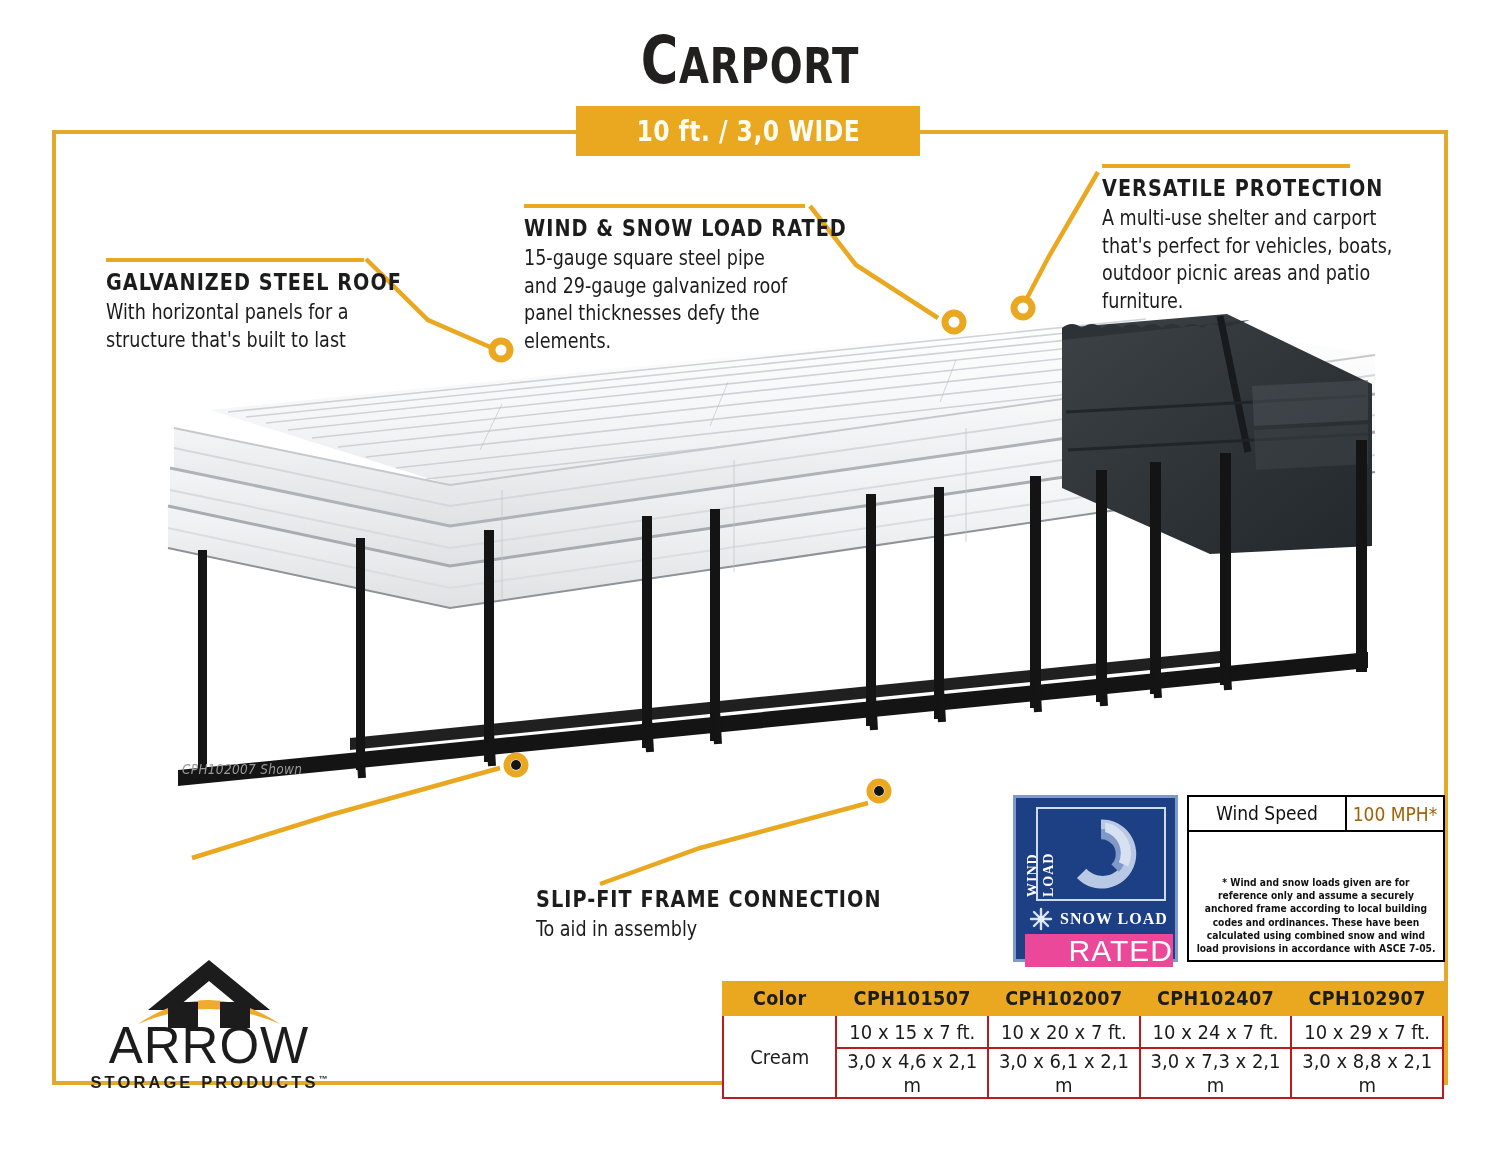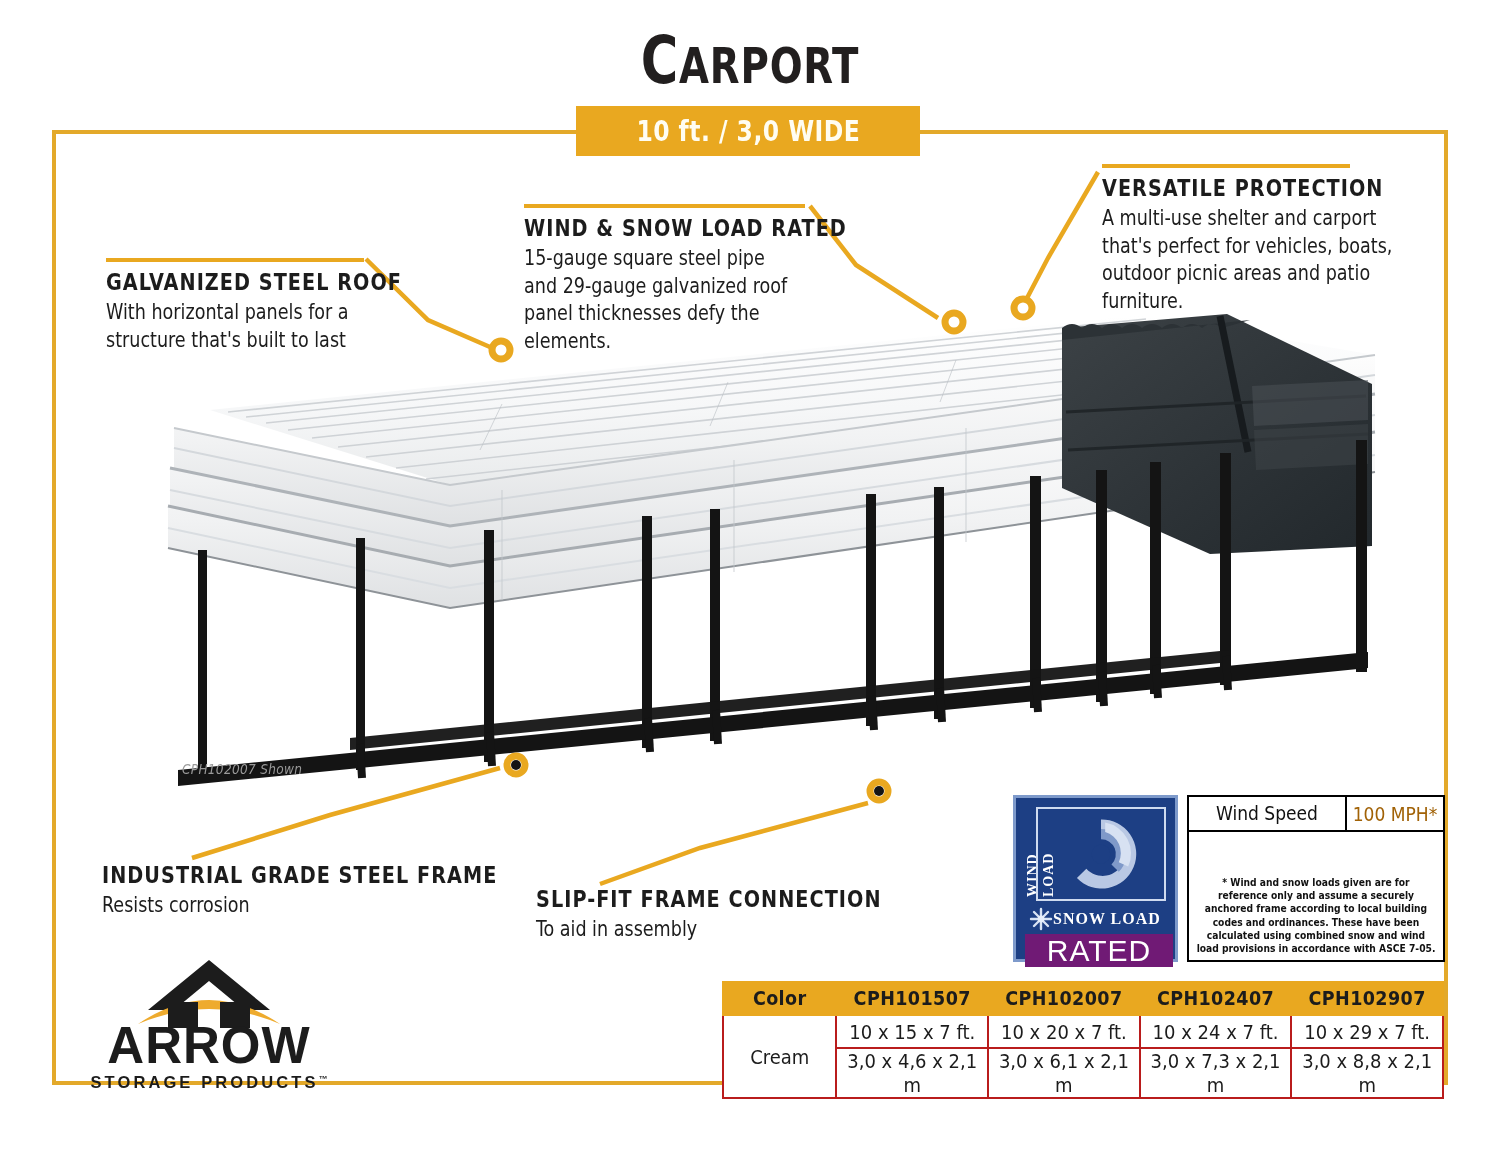--- a/index.html
+++ b/index.html
@@ -93,29 +93,29 @@
   }
   #badge .windload {
     position: absolute; left: 2px; top: 6px;
     writing-mode: vertical-rl; transform: rotate(180deg);
     font-family: "Liberation Serif", serif; font-weight: 700;
     font-size: 14px; color: #ffffff; letter-spacing: 1px;
     height: 86px; display:flex; align-items:center; justify-content:center;
   }
   #badge .snowrow {
     position: absolute; left: 6px; top: 100px; width: 140px; height: 28px;
-    display: flex; align-items: center; 
+    display: flex; align-items: center; gap: 7px;
   }
   #badge .snowrow .label {
     font-family: "Liberation Serif", serif; font-weight: 700;
     font-size: 16px; color: #ffffff; letter-spacing: 1px;
   }
   #badge .ratedbar {
     position: absolute; left: 2px; top: 129px; width: 148px; height: 33px;
-    background: #701a75; display:flex; align-items:center; justify-content:center;
+    background: #ec4899; display:flex; align-items:center; justify-content:flex-end;
   }
   #badge .ratedbar span {
     font-family: "Liberation Sans", sans-serif; font-weight: 400;
     font-size: 30px; color: #ffffff; letter-spacing: 1px; line-height: 1;
   }
 
   
   #spec {
     position: absolute; left: 1187px; top: 795px; width: 258px; height: 167px;
     border: 2px solid #000; background: #fff;
@@ -156,21 +156,21 @@
     font-size: 19.5px; height: 33px; letter-spacing: 0.4px;
     border-color: #e9a820;
   }
   #prodtable tbody td { background: #fff; font-size: 20px; height: 33px; font-weight: 400; }
   #prodtable tbody td.colorcell { font-size: 20px; }
 
   
   #logo { position: absolute; left: 84px; top: 958px; width: 250px; height: 140px; }
   #logo .wordmark {
     position: absolute; left: 0; top: 62px; width: 250px; text-align: center;
-    font-family: "Liberation Sans", sans-serif; font-weight: 700;
+    font-family: "Liberation Sans", sans-serif; font-weight: 400;
     font-size: 51px; color: #1c1c1c; letter-spacing: 1px; line-height: 1;
   }
   #logo .sub {
     position: absolute; left: 0; top: 116px; width: 250px; text-align: center;
     font-family: "Liberation Sans", sans-serif; font-weight: 700;
     font-size: 16.5px; color: #1c1c1c; letter-spacing: 3.1px; line-height: 1;
   }
   #logo .sub sup { font-size: 9px; vertical-align: super; letter-spacing: 0; }
 
   #shown-caption {
@@ -345,25 +345,20 @@
     <h3>WIND &amp; SNOW LOAD RATED</h3>
     <p>15-gauge square steel pipe and 29-gauge galvanized roof panel thicknesses defy the elements.</p>
   </div>
 
   <div class="callout" id="co-versatile">
     <div class="rule"></div>
     <h3>VERSATILE PROTECTION</h3>
     <p>A multi-use shelter and carport that's perfect for vehicles, boats, outdoor picnic areas and patio furniture.</p>
   </div>
 
-  <div class="callout" id="co-frame">
-
-    <h3>INDUSTRIAL GRADE STEEL FRAME</h3>
-    <p>Resists corrosion</p>
-  </div>
 
   <div class="callout" id="co-slipfit">
 
     <h3>SLIP-FIT FRAME CONNECTION</h3>
     <p>To aid in assembly</p>
   </div>
 
   <div id="badge">
     <div class="inner">
       <div class="windload">WIND LOAD</div>

